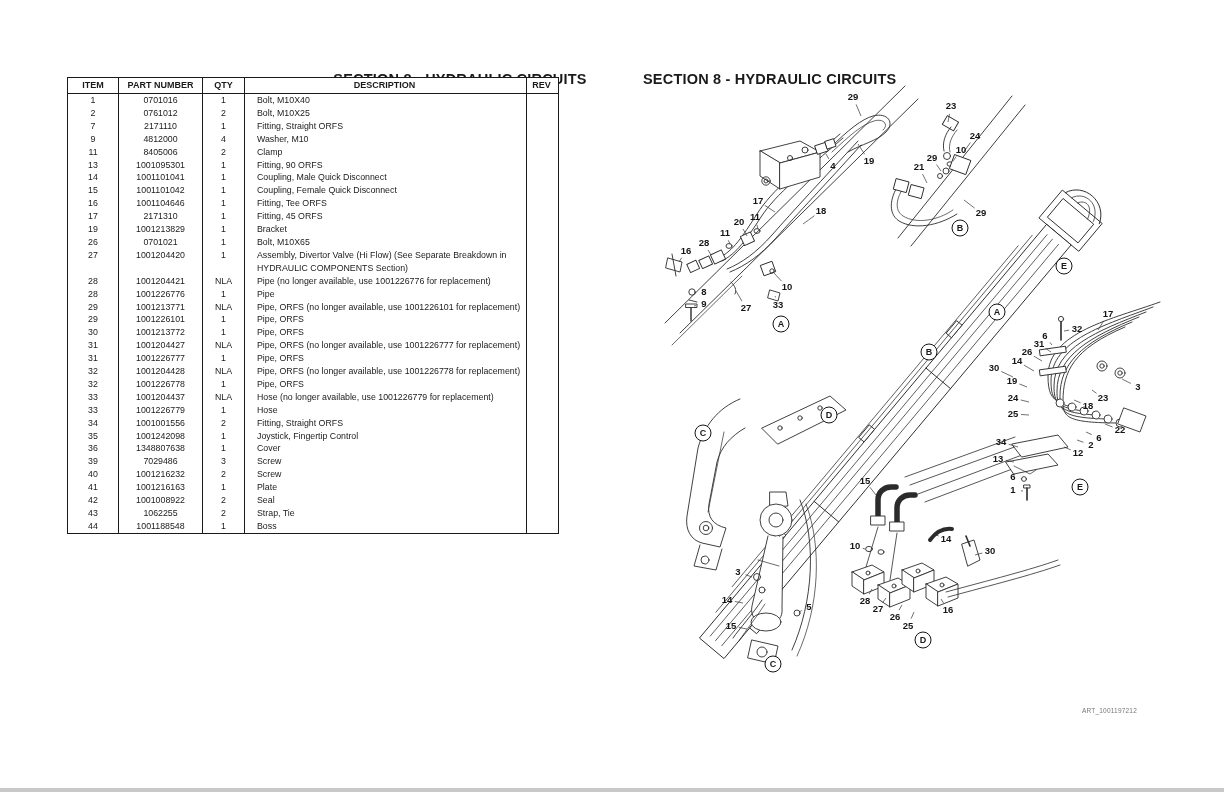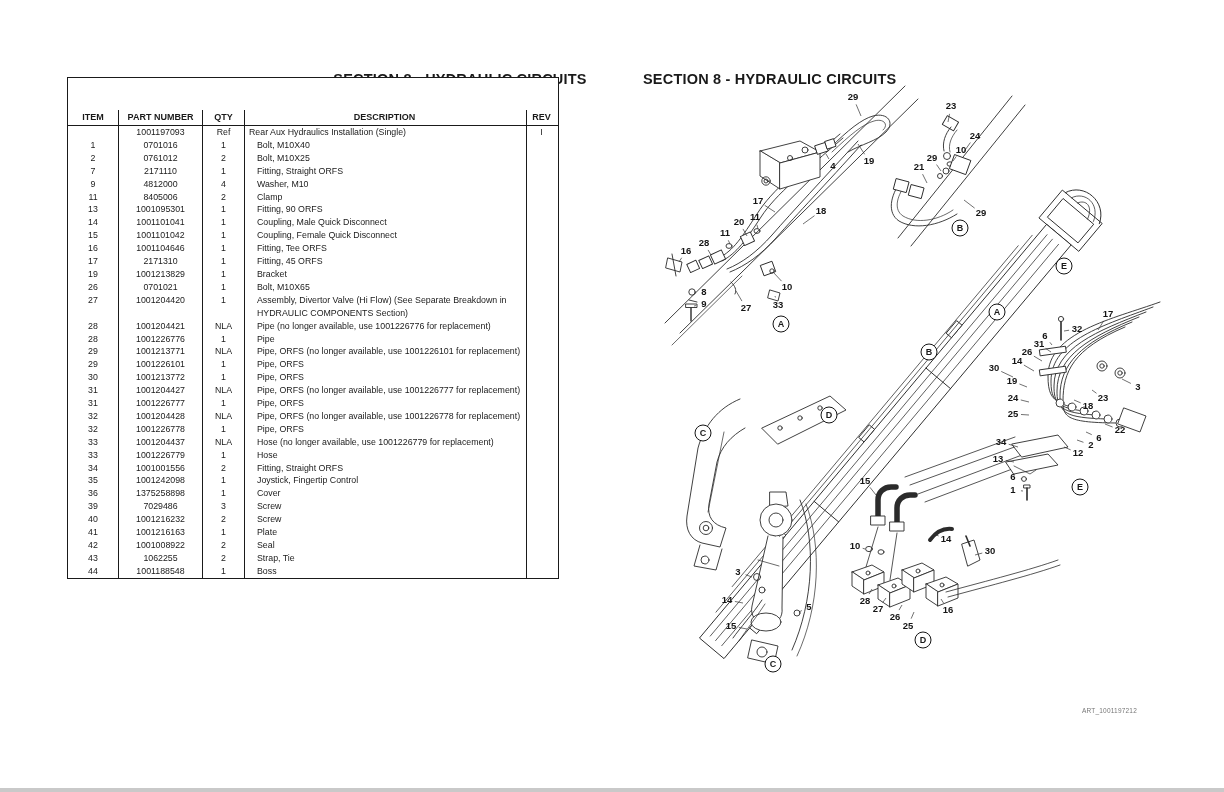--- a/index.html
+++ b/index.html
@@ -7,21 +7,21 @@
          font-family:"Liberation Sans", sans-serif;color:#1a1a1a;}
   .abs{position:absolute;margin-top:44px;}
   .section-title{font-weight:bold;font-size:14.5px;letter-spacing:.2px;white-space:nowrap;}
   .figure-title{font-weight:bold;font-size:10.5px;text-align:center;white-space:nowrap;}
 
   
   .ptable{position:absolute;left:67px;top:77px;width:490px;border:1.2px solid #1a1a1a;background:#fff;}
   .thead,.trow{display:grid;grid-template-columns:50px 84px 42px 282px 30px;}
   .thead{border-bottom:1.1px solid #1a1a1a;}
   .tcell{border-left:1px solid #1a1a1a;font-size:8.8px;line-height:12.9px;overflow:hidden;}
-  .thead .tcell{font-weight:bold;font-size:9px;line-height:15px;text-align:center;margin-top:32px;}
+  .thead .tcell{font-weight:bold;font-size:9px;line-height:15px;text-align:center;}
   .tcell:first-child{border-left:none;}
   .c-item,.c-part,.c-qty,.c-rev{text-align:center;}
   .c-desc{text-align:left;padding-left:4px;padding-right:2px;}
   .c-desc.sub{padding-left:12px;}
 
   
   svg.art{position:absolute;left:0;top:0;width:1224px;height:792px;}
   .callout{position:absolute;transform:translate(-50%,-50%);font-weight:bold;font-size:9.5px;
            color:#151515;white-space:nowrap;line-height:1;}
   .letter{position:absolute;transform:translate(-50%,-50%);width:15px;height:15px;border:1.3px solid #151515;
@@ -45,27 +45,20 @@
   <div class="ptable">
     <div class="thead">
       <div class="tcell c-item">ITEM</div>
       <div class="tcell c-part">PART NUMBER</div>
       <div class="tcell c-qty">QTY</div>
       <div class="tcell c-desc" style="padding-left:0;">DESCRIPTION</div>
       <div class="tcell c-rev">REV</div>
     </div>
     <div class="tbody">
         <div class="trow">
-          <div class="tcell c-item"></div>
-          <div class="tcell c-part">1001197093</div>
-          <div class="tcell c-qty">Ref</div>
-          <div class="tcell c-desc">Rear Aux Hydraulics Installation (Single)</div>
-          <div class="tcell c-rev">I</div>
-        </div>
-        <div class="trow">
           <div class="tcell c-item">1</div>
           <div class="tcell c-part">0701016</div>
           <div class="tcell c-qty">1</div>
           <div class="tcell c-desc sub">Bolt, M10X40</div>
           <div class="tcell c-rev"></div>
         </div>
         <div class="trow">
           <div class="tcell c-item">2</div>
           <div class="tcell c-part">0761012</div>
           <div class="tcell c-qty">2</div>
@@ -235,21 +228,21 @@
         </div>
         <div class="trow">
           <div class="tcell c-item">35</div>
           <div class="tcell c-part">1001242098</div>
           <div class="tcell c-qty">1</div>
           <div class="tcell c-desc sub">Joystick, Fingertip Control</div>
           <div class="tcell c-rev"></div>
         </div>
         <div class="trow">
           <div class="tcell c-item">36</div>
-          <div class="tcell c-part">1375258898</div>
+          <div class="tcell c-part">1348807638</div>
           <div class="tcell c-qty">1</div>
           <div class="tcell c-desc sub">Cover</div>
           <div class="tcell c-rev"></div>
         </div>
         <div class="trow">
           <div class="tcell c-item">39</div>
           <div class="tcell c-part">7029486</div>
           <div class="tcell c-qty">3</div>
           <div class="tcell c-desc sub">Screw</div>
           <div class="tcell c-rev"></div>

